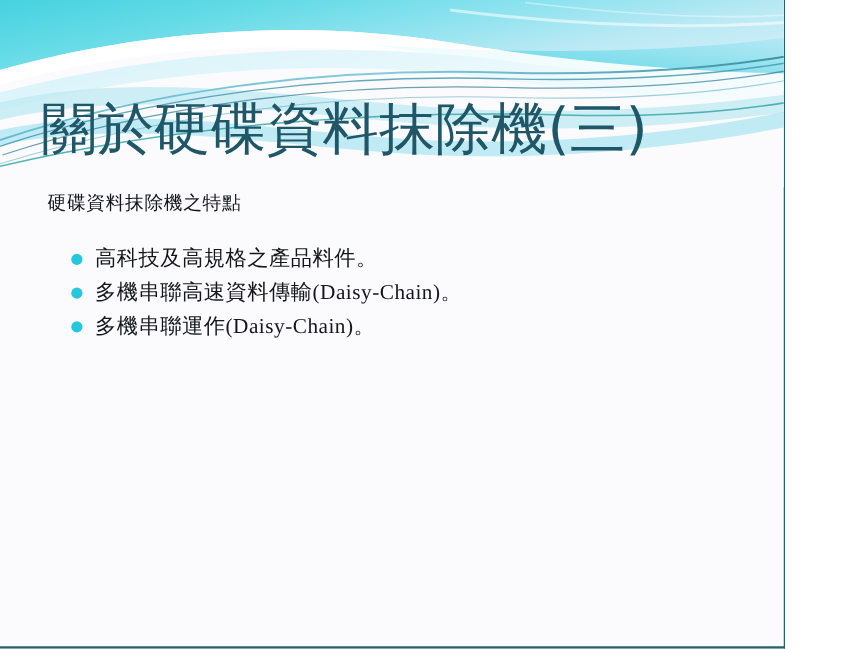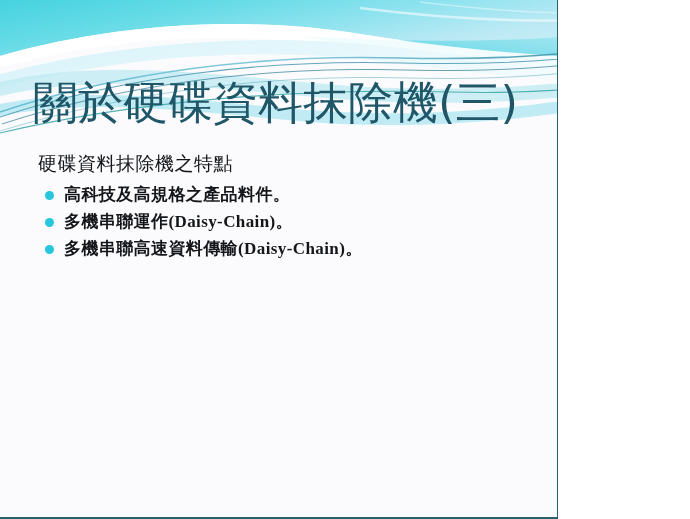--- a/index.html
+++ b/index.html
@@ -2,21 +2,21 @@
 <html><head>
 <meta charset="utf-8">
 <style>
   html, body {
     margin: 0;
     padding: 0;
     background: #ffffff;
   }
   #slide {
     position: relative;
-    width: 558px;
+    width: 628px;
     height: 519px;
     overflow: hidden;
     background: #fbfbfd;
     box-sizing: border-box;
     border-right: 1px solid #2b6071;
     border-bottom: 2px solid #2b6071;
     font-family: "Liberation Serif", "DejaVu Serif", serif;
   }
 
   
@@ -50,32 +50,31 @@
   }
 
   
   #body-content {
     position: absolute;
     left: 36px;
     top: 150px;
     width: 620px;
   }
   .body-heading {
-    font-size: 19px;
+    font-size: 15px;
     line-height: 27px;
     color: #14161a;
     letter-spacing: 0.5px;
     margin: 0 0 3px 2px;
     font-family: "Liberation Serif", "DejaVu Serif", serif;
   }
   .bullet-list {
     list-style: none;
-    margin: 4px;
+    margin: 16px;
     padding: 0;
-    font-weight: bold;
   }
   .bullet-item {
     position: relative;
     padding-left: 24px;
     font-size: 17px;
     line-height: 27.2px;
     color: #14161a;
     letter-spacing: 0.4px;
     white-space: nowrap;
     font-family: "Liberation Serif", "DejaVu Serif", serif;
@@ -174,22 +173,22 @@
 
     <div class="body-heading">硬碟資料抹除機之特點</div>
 
     <ul class="bullet-list">
       <li class="bullet-item">
         <span class="bullet-marker"></span>
         <span>高科技及高規格之產品料件。</span>
       </li>
       <li class="bullet-item">
         <span class="bullet-marker"></span>
-        <span>多機串聯運作(Daisy-Chain)。</span>
+        <span>多機串聯高速資料傳輸(Daisy-Chain)。</span>
       </li>
       <li class="bullet-item">
         <span class="bullet-marker"></span>
-        <span>多機串聯高速資料傳輸(Daisy-Chain)。</span>
+        <span>多機串聯運作(Daisy-Chain)。</span>
       </li>
     </ul>
   </div>
 
 </div>
 
 </body></html>

